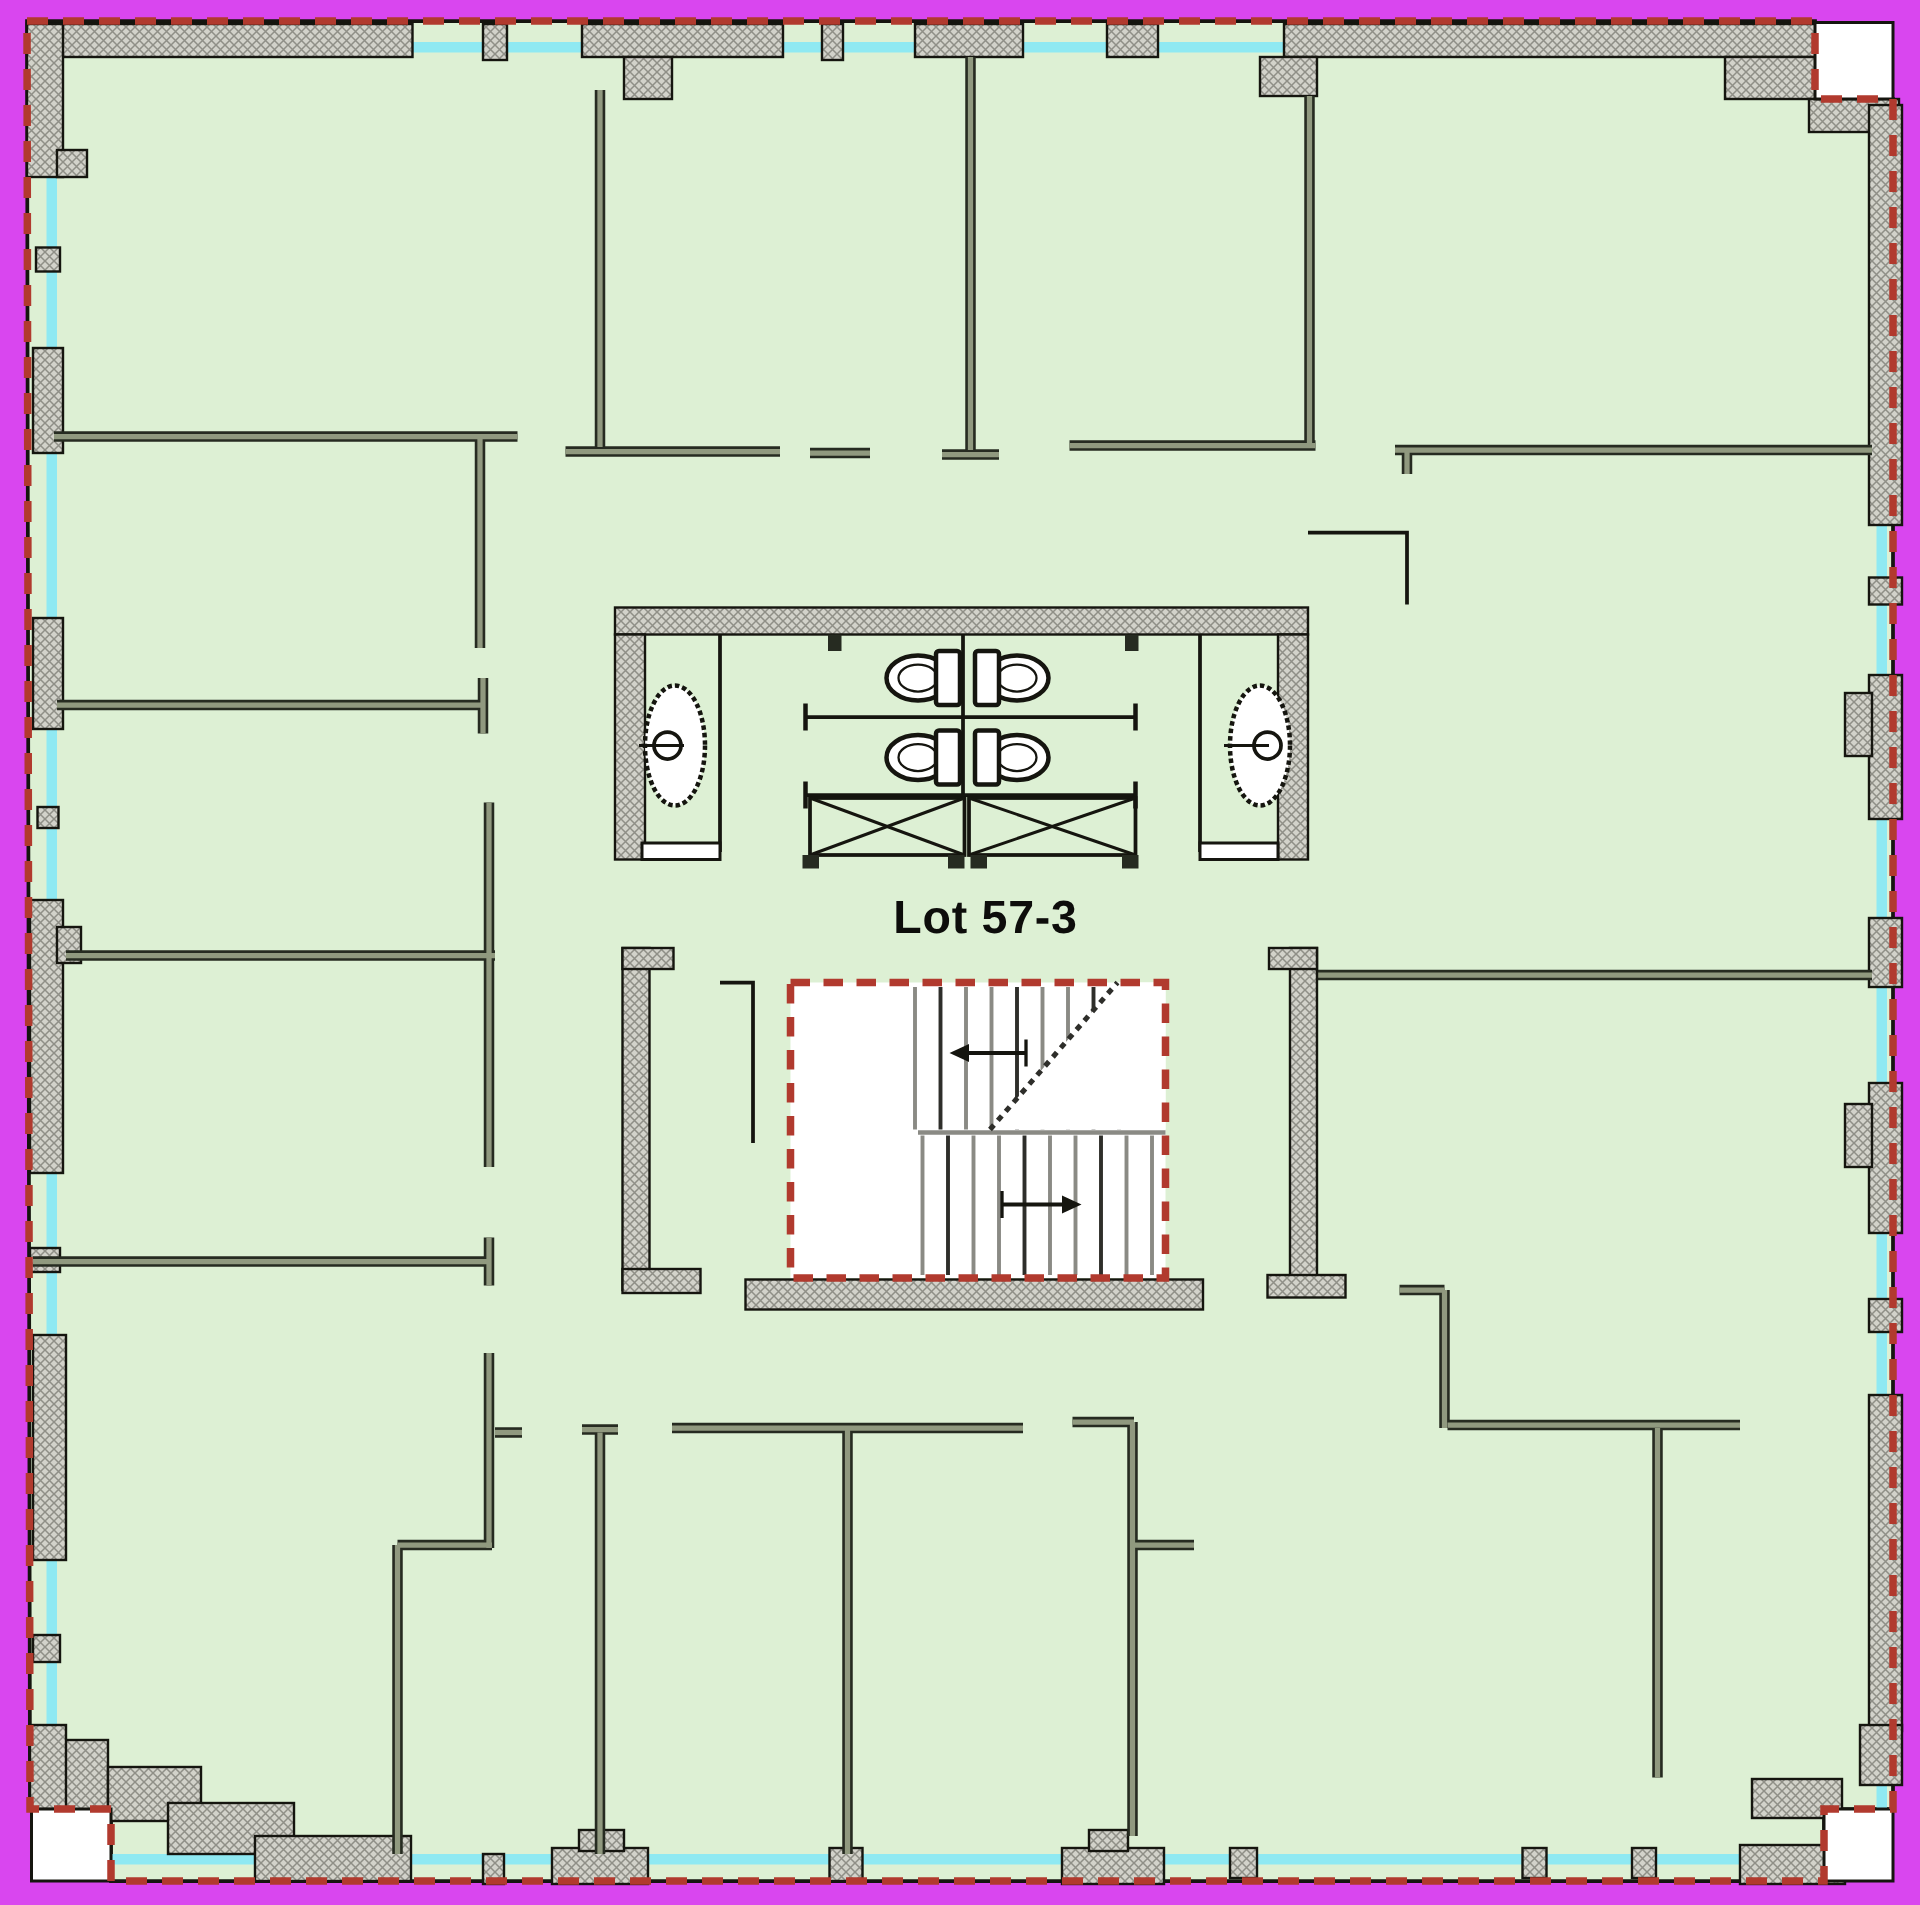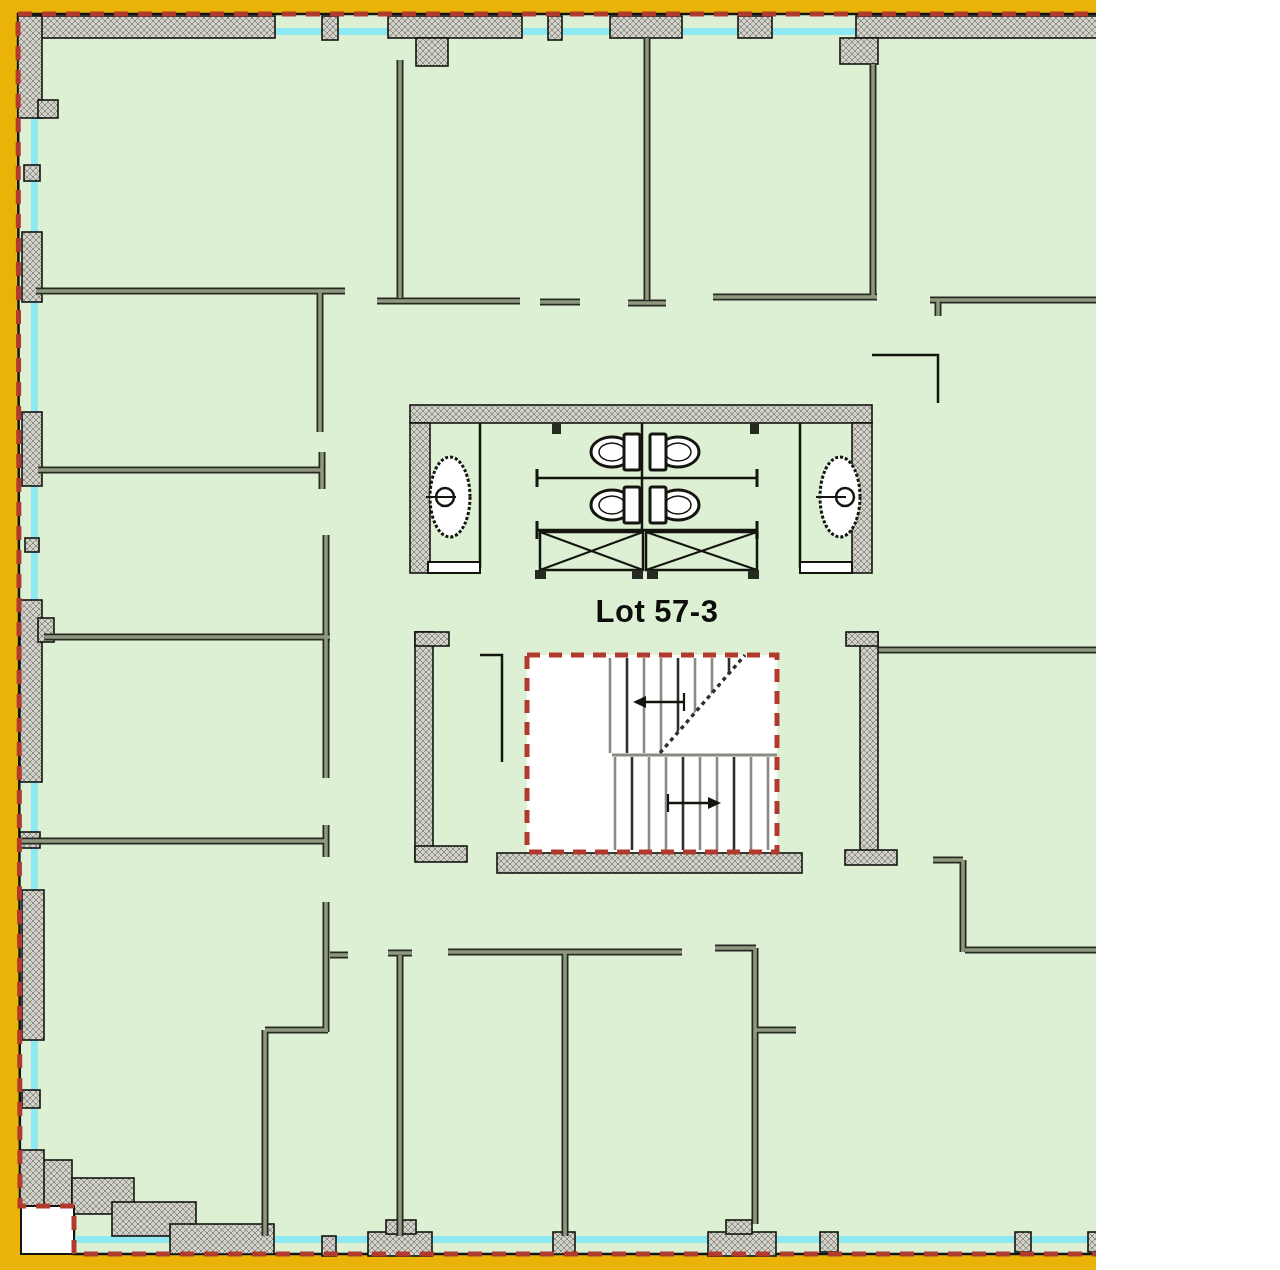--- a/index.html
+++ b/index.html
@@ -1,17 +1,17 @@
 <!DOCTYPE html>
 <html><head>
 <meta charset="utf-8">
 <style>
   html,body{margin:0;padding:0;background:#ffffff;}
   body{font-family:"Liberation Sans", sans-serif;}
-  .plan{position:relative;width:1096px;height:1270px;background:#eab308;overflow:hidden;}
+  .plan{position:relative;width:1280px;height:1270px;background:#d946ef;overflow:hidden;}
   .plan svg{position:absolute;left:0;top:0;}
   .lot-label{
     position:absolute;left:572px;top:594px;width:170px;text-align:center;
     font-size:31px;font-weight:bold;color:#0d0d0b;letter-spacing:0.5px;
     font-family:"Liberation Sans", sans-serif;
   }
 </style>
 </head>
 <body>
 

